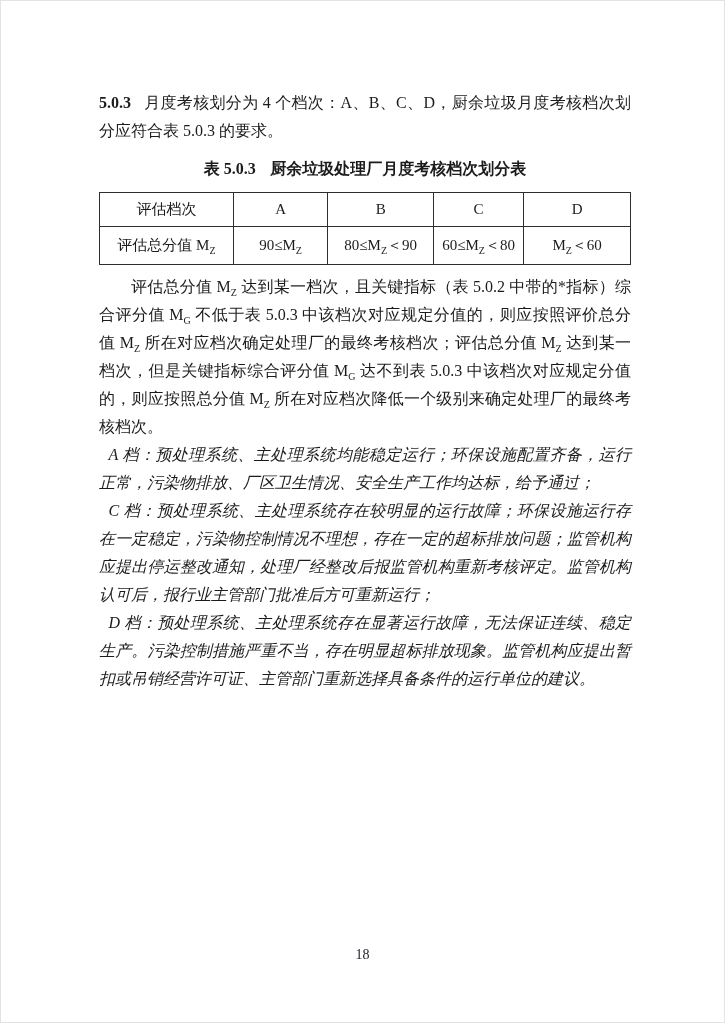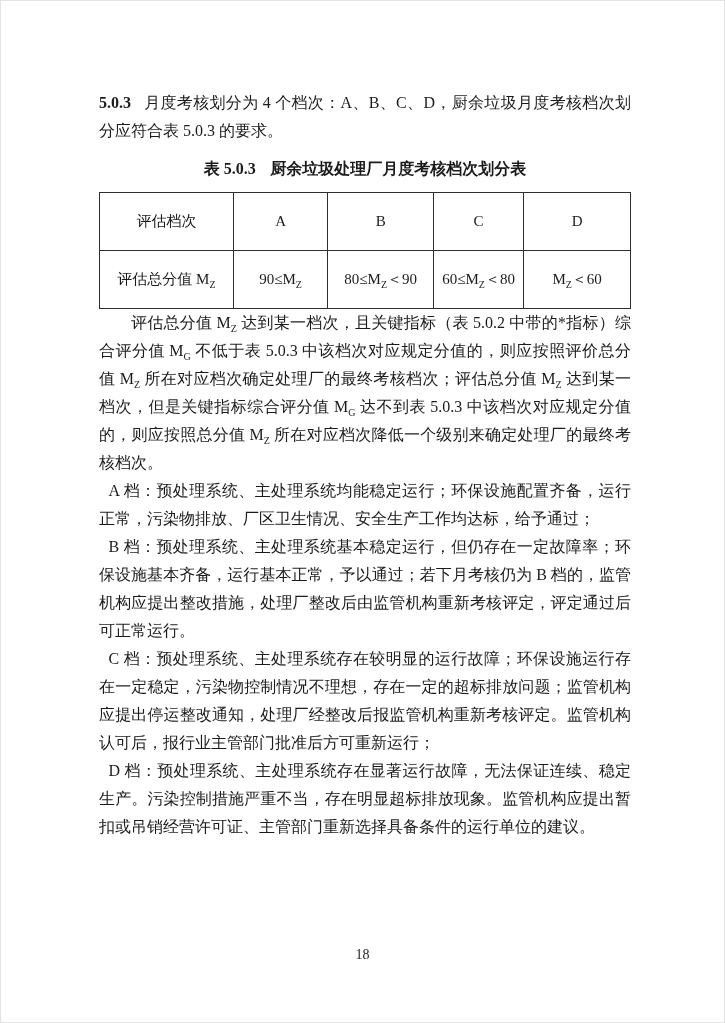--- a/index.html
+++ b/index.html
@@ -18,22 +18,22 @@
     left: 98px;
     top: 88px;
     width: 532px;
     font-size: 16px;
     line-height: 28px;
     text-align: justify;
   }
   p { margin: 0; }
   .secnum { font-weight: bold; margin-right: 0.8em; }
   .indent2 { text-indent: 2em; }
-  .item { text-indent: 0.6em; }
-  .after-table { }
+  .item { text-indent: 0.6em; font-style: italic; }
+  .after-table { margin-top: 8px; }
   .tbl-caption {
     text-align: center;
     font-weight: bold;
     font-size: 16px;
     line-height: 28px;
     margin: 10px 0 9px 0;
     text-indent: 0;
   }
   .cap-label { margin-right: 0.9em; }
   table.grade-table {
@@ -42,21 +42,21 @@
     table-layout: fixed;
     font-size: 15px;
   }
   table.grade-table th,
   table.grade-table td {
     border: 1px solid #2e2e2e;
     text-align: center;
     vertical-align: middle;
     font-weight: normal;
     line-height: 21px;
-    padding: 18px 2px;
+    padding: 6px 2px;
   }
   tr.r-head  th { height: 30px; }
   tr.r-mz    td { height: 38px; }
   tr.r-mg    td { height: 47px; }
   sub { font-size: 10px; line-height: 0; }
   .page-number {
     position: absolute;
     left: 0;
     right: 0;
     top: 946px;
@@ -97,20 +97,19 @@
         <td>60≤M<sub>Z</sub>＜80</td>
         <td>M<sub>Z</sub>＜60</td>
       </tr>
     </tbody>
   </table>
 
   <p class="indent2 after-table">评估总分值 M<sub>Z</sub> 达到某一档次，且关键指标（表 5.0.2 中带的*指标）综合评分值 M<sub>G</sub> 不低于表 5.0.3 中该档次对应规定分值的，则应按照评价总分值 M<sub>Z</sub> 所在对应档次确定处理厂的最终考核档次；评估总分值 M<sub>Z</sub> 达到某一档次，但是关键指标综合评分值 M<sub>G</sub> 达不到表 5.0.3 中该档次对应规定分值的，则应按照总分值 M<sub>Z</sub> 所在对应档次降低一个级别来确定处理厂的最终考核档次。</p>
 
 
   <p class="item">A 档：预处理系统、主处理系统均能稳定运行；环保设施配置齐备，运行正常，污染物排放、厂区卫生情况、安全生产工作均达标，给予通过；</p>
-  <p class="item">B 档：预处理系统、主处理系统基本稳定运行，但仍存在一定故障率；环保设施基本齐备，运行基本正常，予以通过；若下月考核仍为 B 档的，监管机构应提出整改措施，处理厂整改后由监管机构重新考核评定，评定通过后可正常运行。</p>
   <p class="item">C 档：预处理系统、主处理系统存在较明显的运行故障；环保设施运行存在一定稳定，污染物控制情况不理想，存在一定的超标排放问题；监管机构应提出停运整改通知，处理厂经整改后报监管机构重新考核评定。监管机构认可后，报行业主管部门批准后方可重新运行；</p>
   <p class="item">D 档：预处理系统、主处理系统存在显著运行故障，无法保证连续、稳定生产。污染控制措施严重不当，存在明显超标排放现象。监管机构应提出暂扣或吊销经营许可证、主管部门重新选择具备条件的运行单位的建议。</p>
 
 
 </div>
 
 <div class="page-number">18</div>
 
 </body></html>

